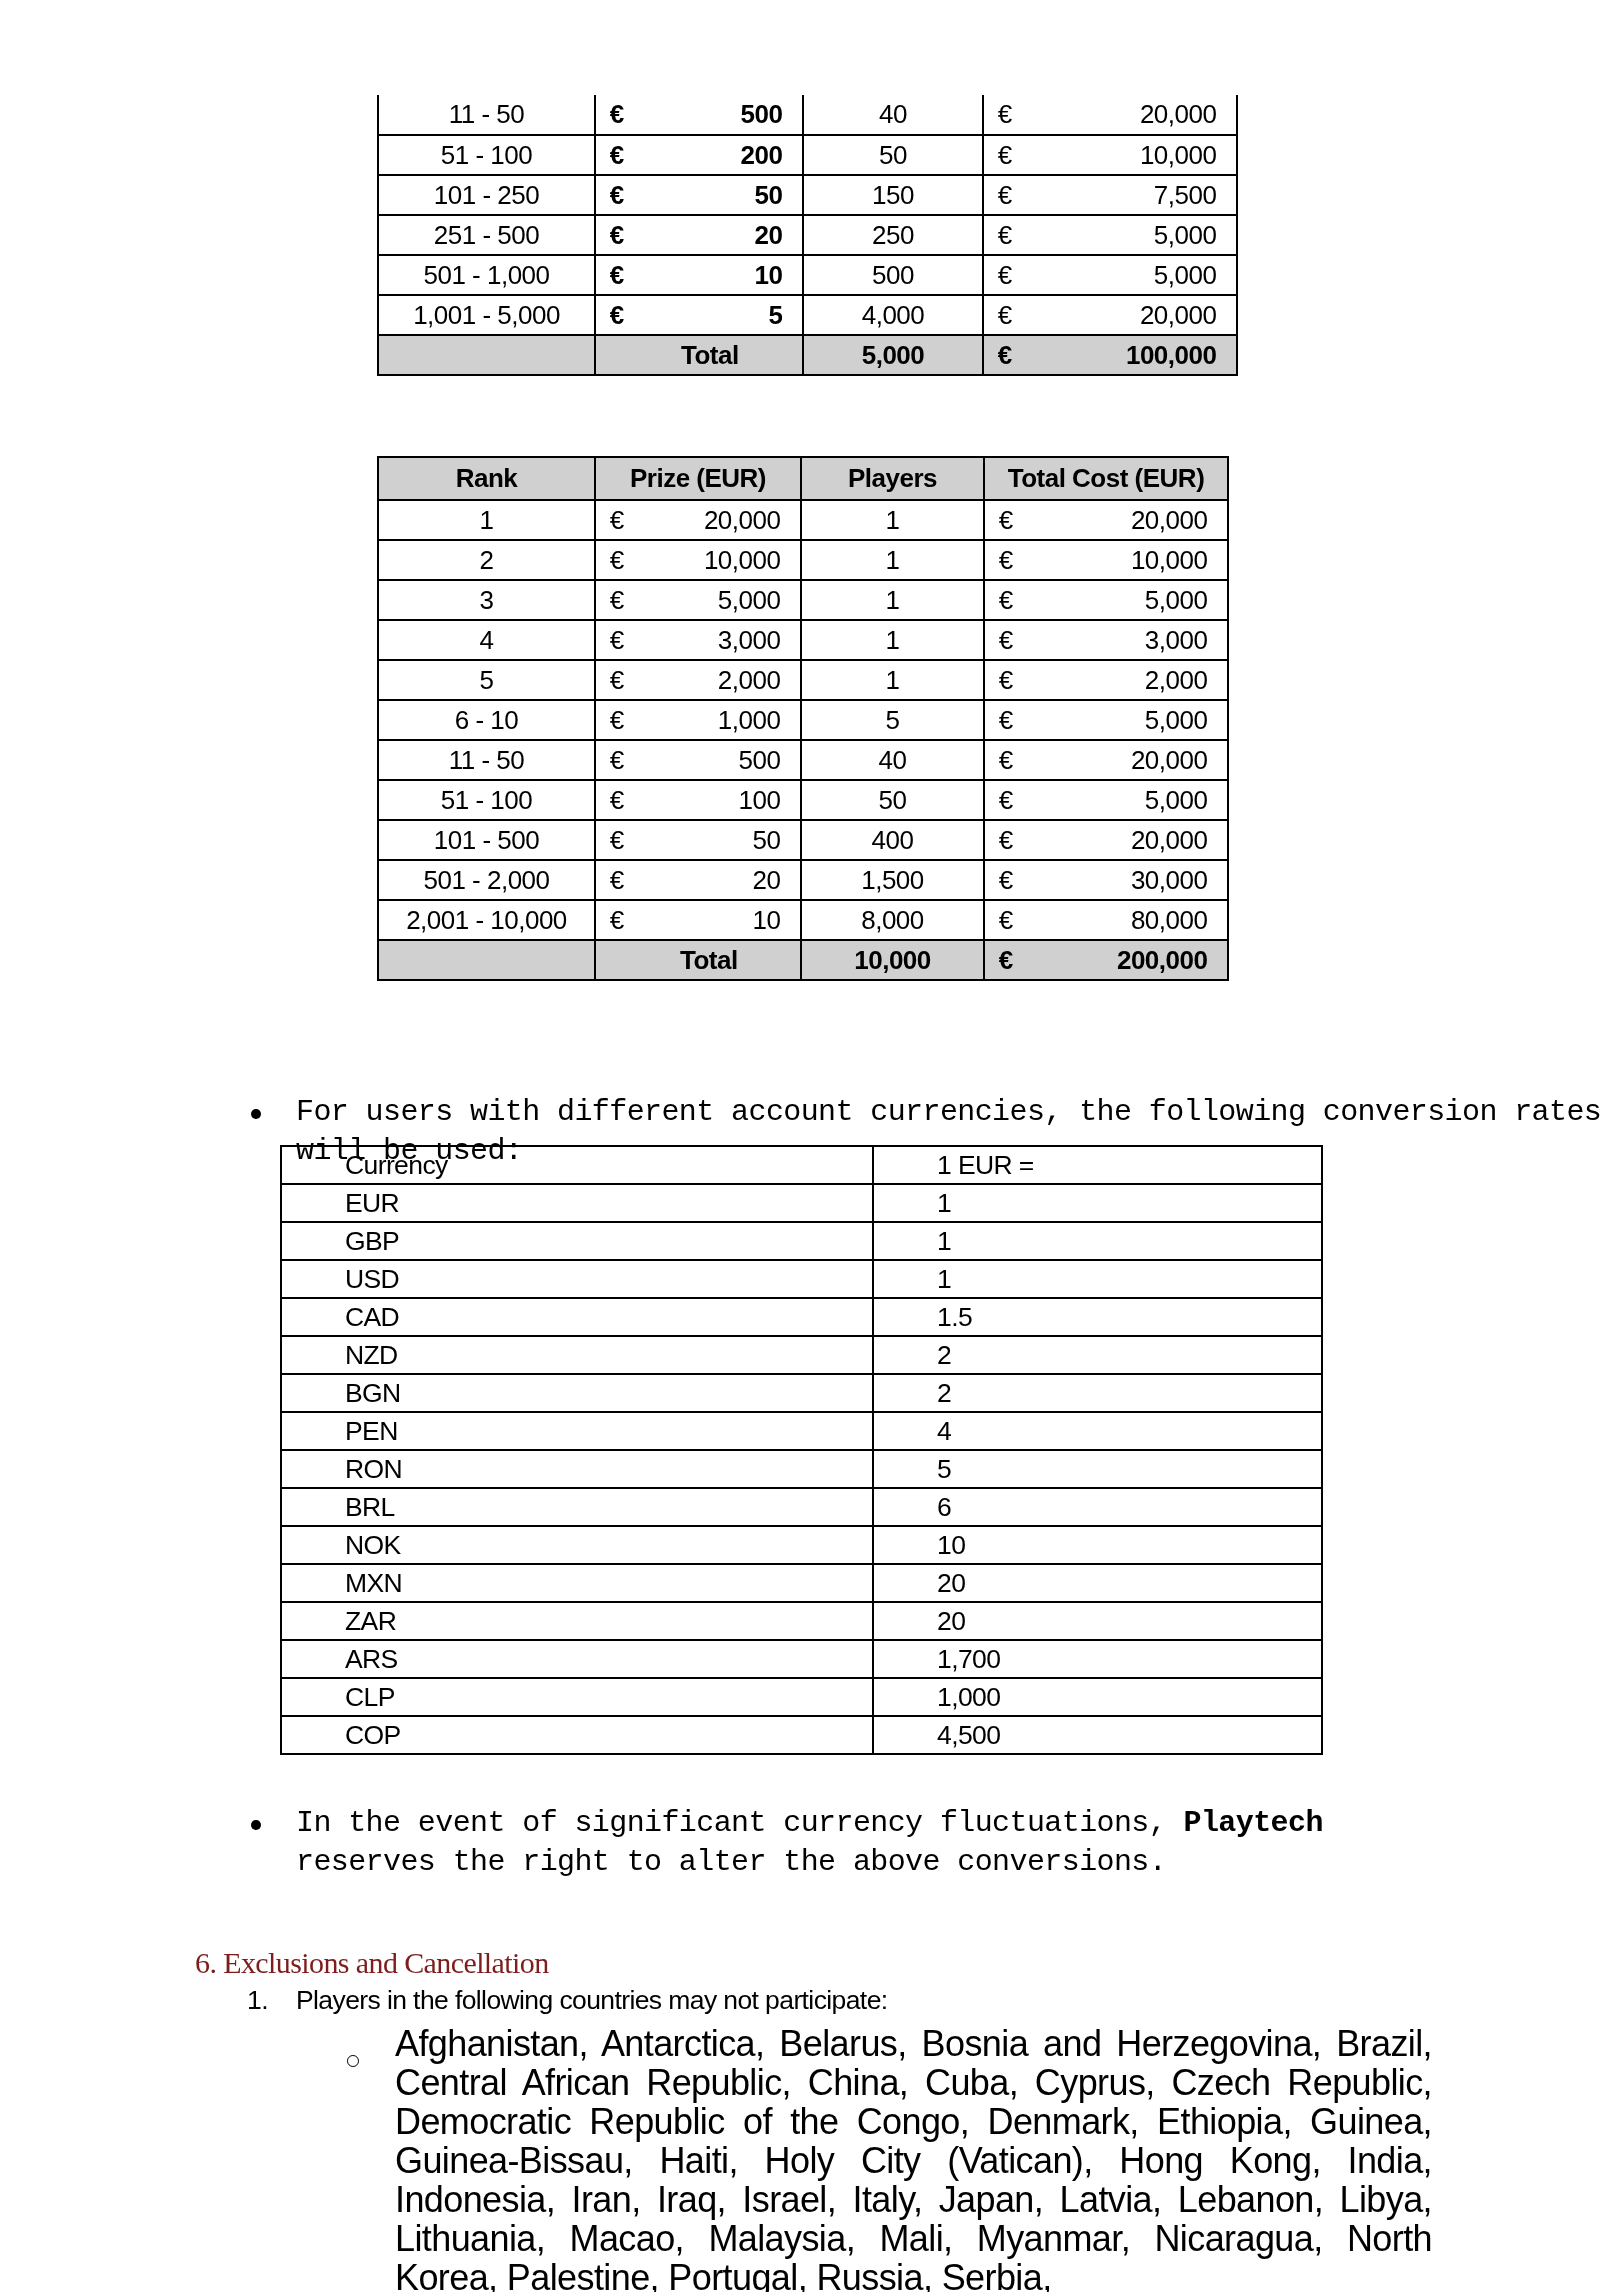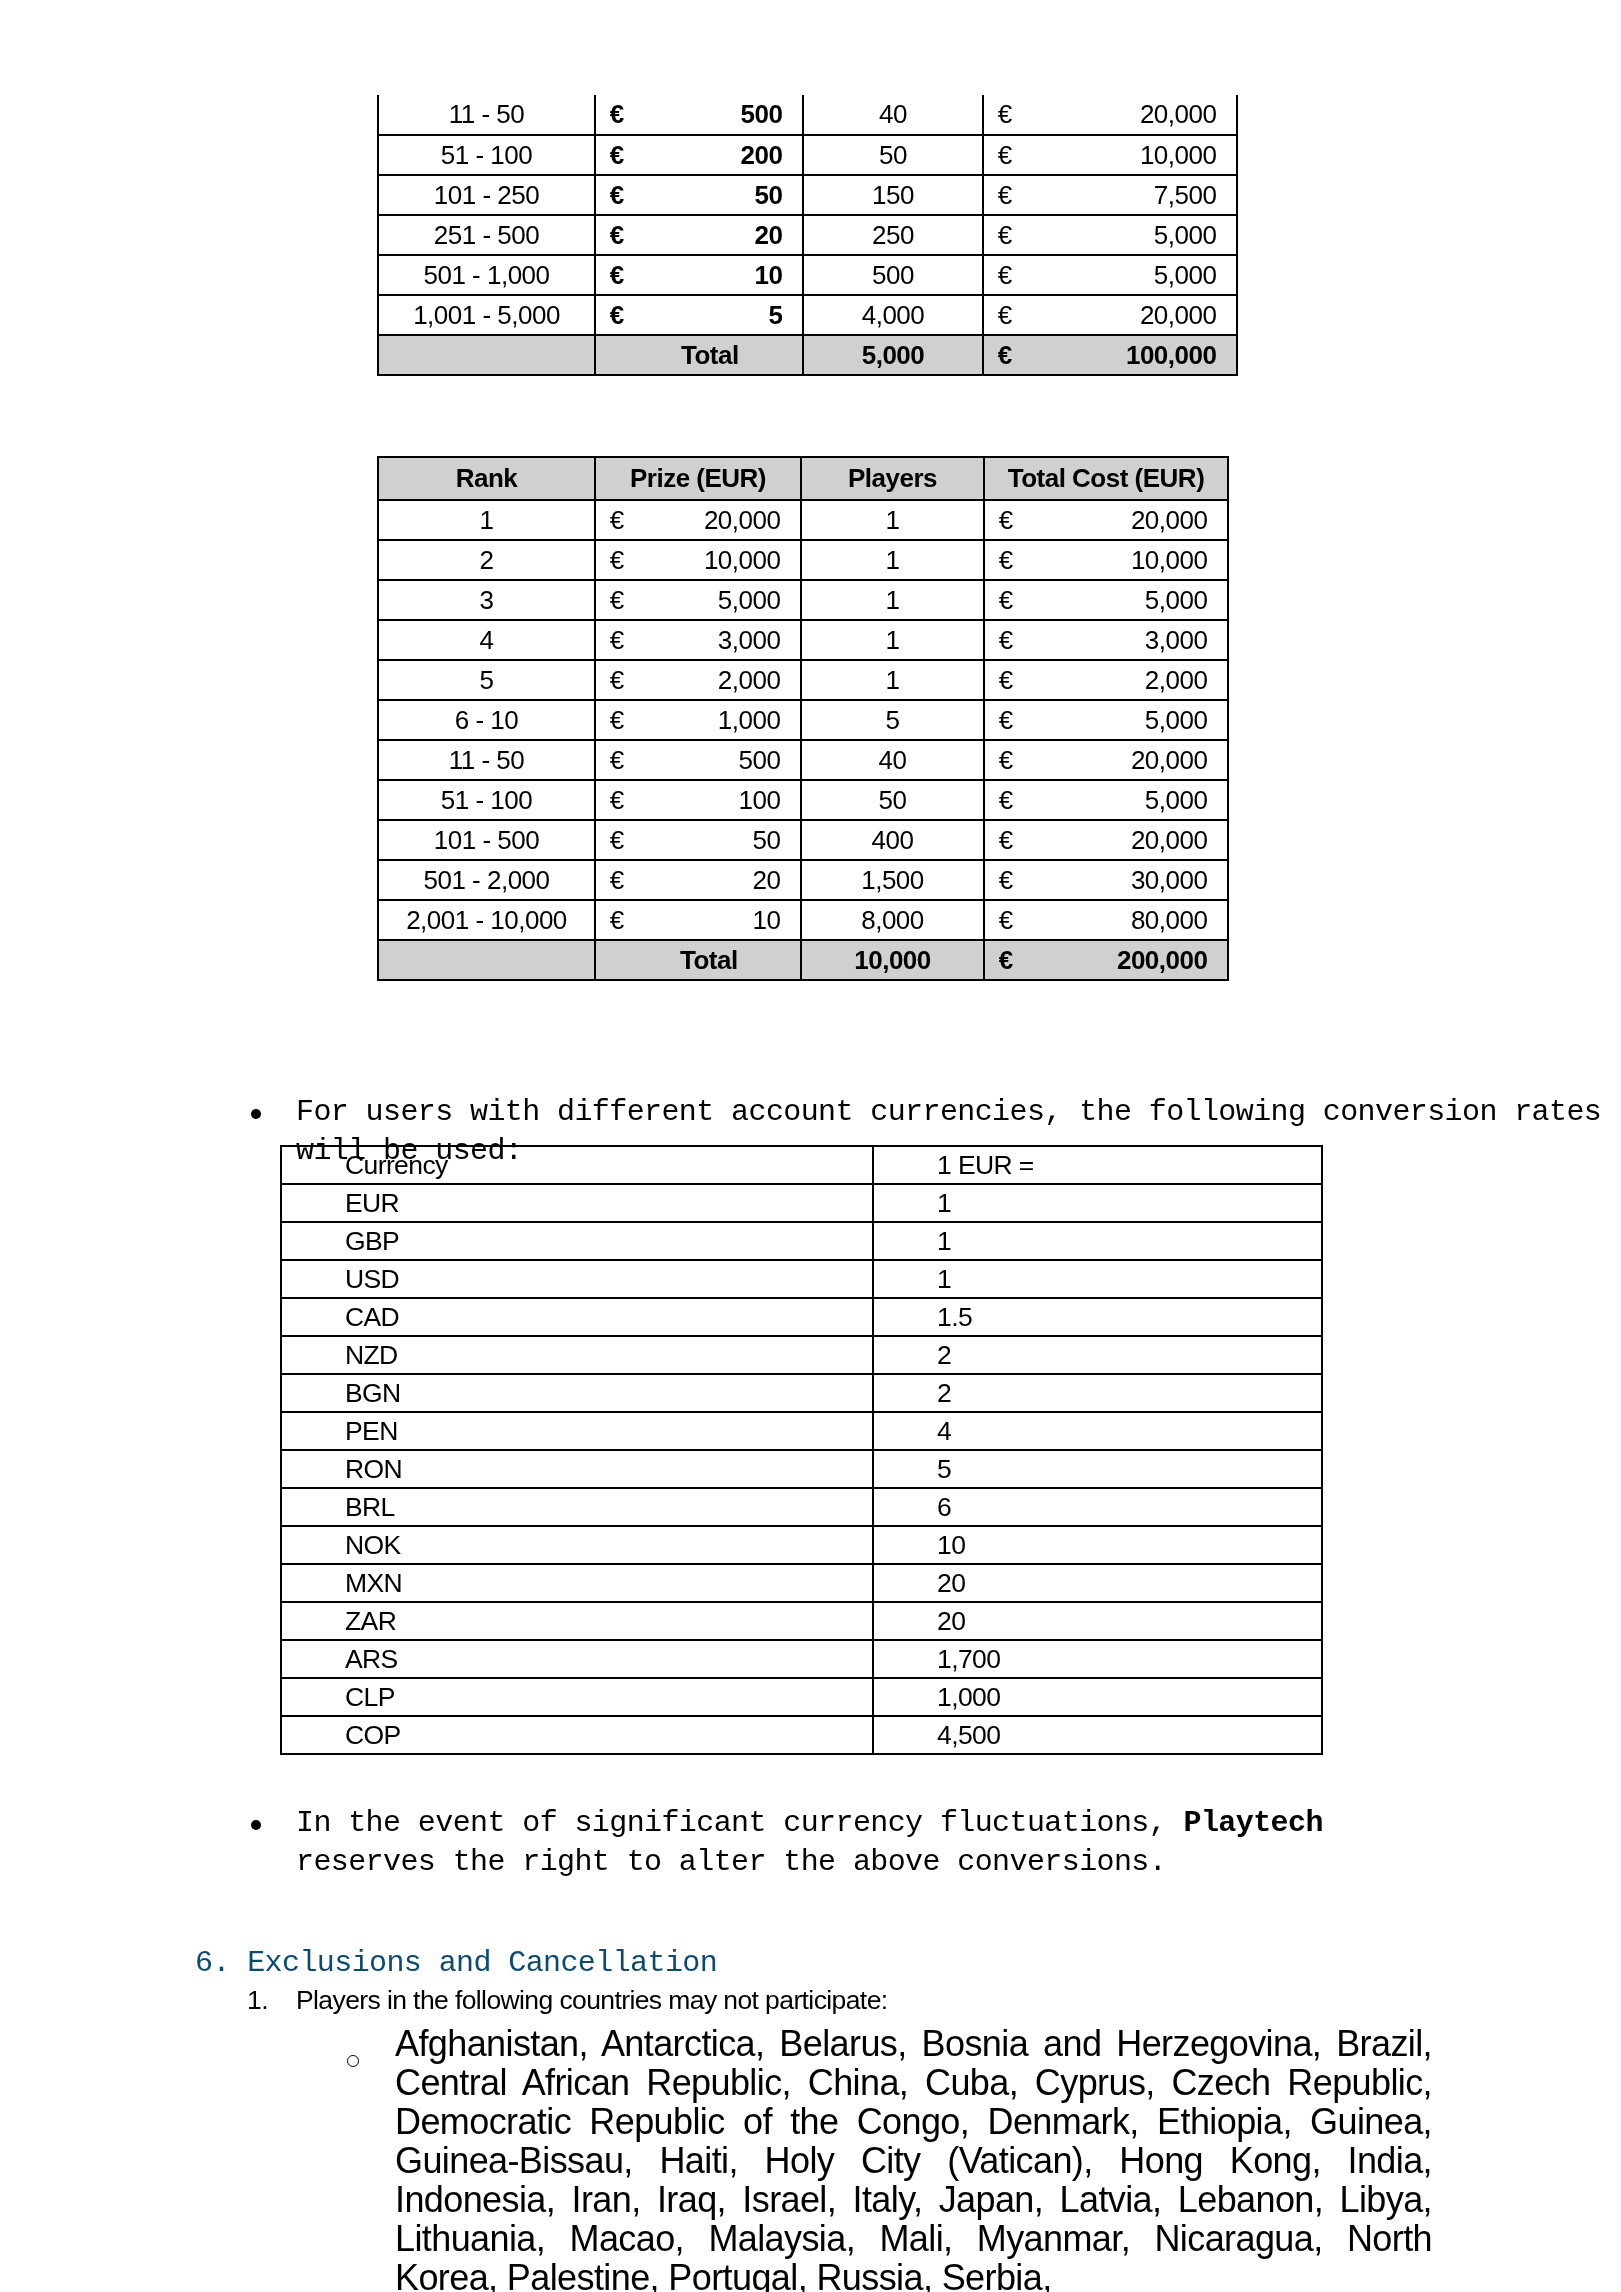--- a/index.html
+++ b/index.html
@@ -31,22 +31,22 @@
   .bullet-dot { position: absolute; width: 9.8px; height: 9.8px; border-radius: 50%; background: #000; }
 
   
   #currency-table { position: absolute; left: 280px; top: 1145px; width: 1041px;
                     border-collapse: collapse; table-layout: fixed;
                     font-family: "Liberation Sans", sans-serif; font-size: 26.5px; letter-spacing: -0.6px; }
   #currency-table td { border: 2.5px solid #000; height: 38px; padding: 0 0 0 63px; box-sizing: border-box;
                        line-height: 35px; }
   #currency-table td.rate { padding-left: 63px; }
 
-  .heading { position: absolute; left: 195px; top: 1946px; font-size: 30px; color: #0c4a6e;
-             font-family: Liberation Mono, monospace; letter-spacing: -0.6px; }
+  .heading { position: absolute; left: 195px; top: 1946px; font-size: 30px; color: #7f1d1d;
+             font-family: Liberation Serif, serif; letter-spacing: -0.6px; }
   .numitem { position: absolute; left: 247px; top: 1985px; font-size: 26.5px; letter-spacing: -0.6px; }
   .numitem .num { display: inline-block; width: 49px; }
   .sub-bullet { position: absolute; left: 347px; top: 2055px; width: 11.8px; height: 11.8px;
                 border: 1.5px solid #000; border-radius: 50%; box-sizing: border-box; }
   .countries { position: absolute; left: 395px; top: 2024px; width: 1037px; font-size: 36px;
                line-height: 39px; text-align: justify; letter-spacing: -0.6px; }
 </style>
 </head>
 <body>
 

